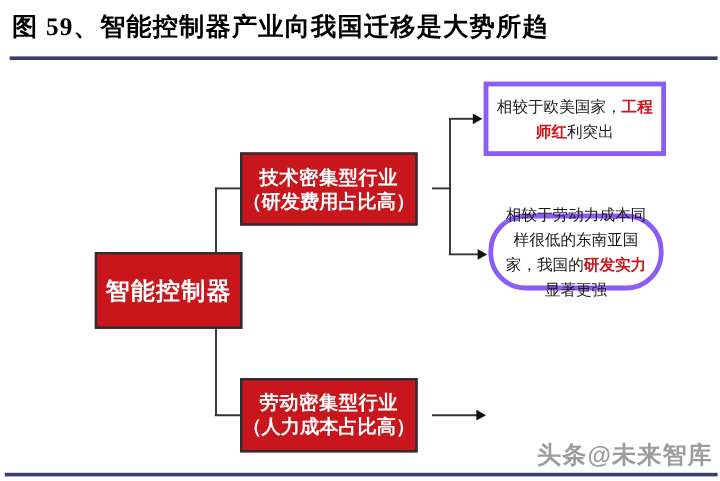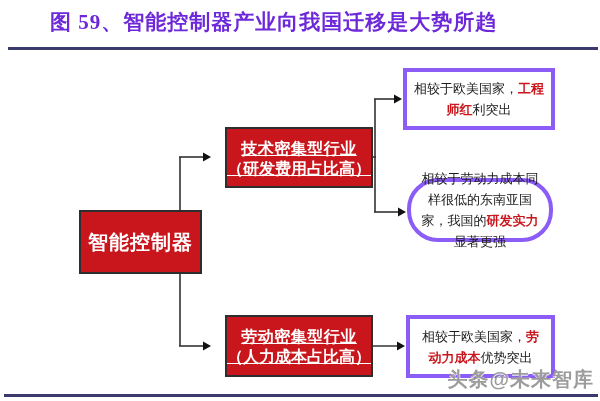--- a/index.html
+++ b/index.html
@@ -15,23 +15,22 @@
   }
 
   .fig-title {
     position: absolute;
     left: 10px;
     top: 8px;
     font-family: "Liberation Serif", "DejaVu Serif", serif;
     font-weight: bold;
     font-size: 21px;
     letter-spacing: 1px;
-    color: #6d28d9;
+    color: #000000;
     white-space: nowrap;
-    margin-left: 40px;
   }
 
   .title-rule {
     position: absolute;
     left: 8px;
     top: 47px;
     width: 590px;
     height: 3px;
     background: #3a3a6e;
   }
@@ -61,21 +60,21 @@
     left: 43px;
     top: 210px;
     width: 123px;
     height: 64px;
     font-size: 20px;
     font-weight: bold;
     letter-spacing: 1px;
     margin-left: 36px;
   }
 
-  .mid-box { width: 148px; left: 225px; text-decoration: underline; }
+  .mid-box { width: 148px; left: 200px; }
   .mid-box-top { top: 127px; height: 61px; }
   .mid-box-bottom { top: 315px; height: 62px; }
   .mid-box .mid-title { font-size: 16px; font-weight: bold; line-height: 20px; letter-spacing: 0.5px; }
   .mid-box .mid-subtitle { font-size: 16px; font-weight: bold; line-height: 16px; margin-top: 2px; }
 
   .note-box {
     position: absolute;
     background: #ffffff;
     border: 4px solid #8b5cf6;
     color: #1a1a1a;
@@ -161,21 +160,18 @@
   </div>
 
   <div class="note-box note-box-1">
     <div><span>相较于欧美国家，</span><span class="hl">工程师红</span><span>利突出</span></div>
   </div>
 
   <div class="note-box note-box-2">
     <div><span>相较于劳动力成本同样很低的东南亚国家，我国的</span><span class="hl">研发实力</span><span>显著更强</span></div>
   </div>
 
-  <div class="note-box note-box-3">
-    <div><span>相较于欧美国家，</span><span class="hl">劳动力成本</span><span>优势突出</span></div>
-  </div>
 
   <div class="watermark">头条@未来智库</div>
 
   <div class="bottom-rule"></div>
 
 </div>
 
 </body></html>

